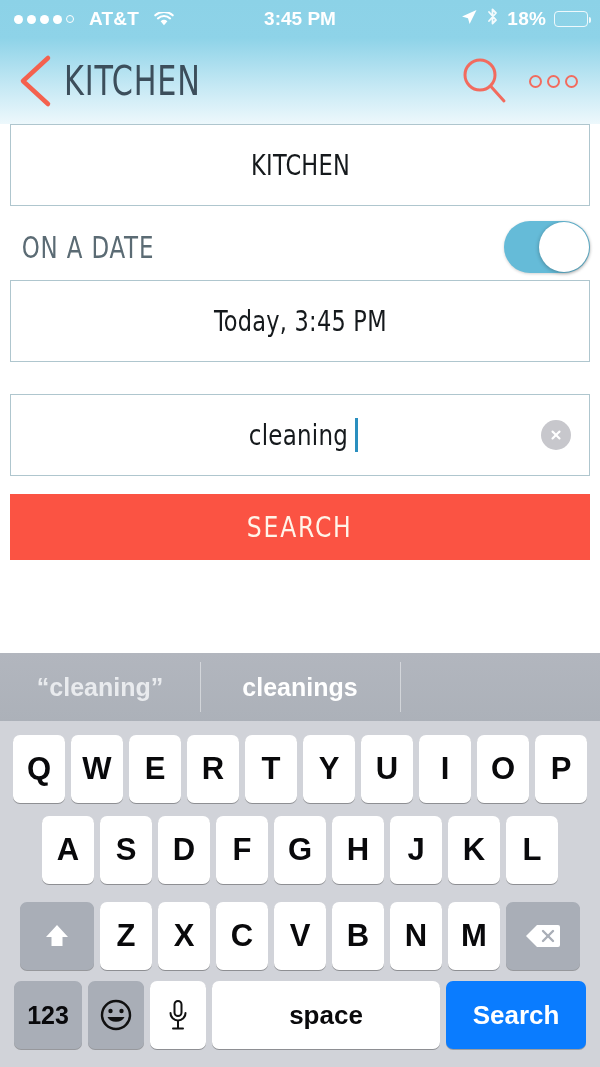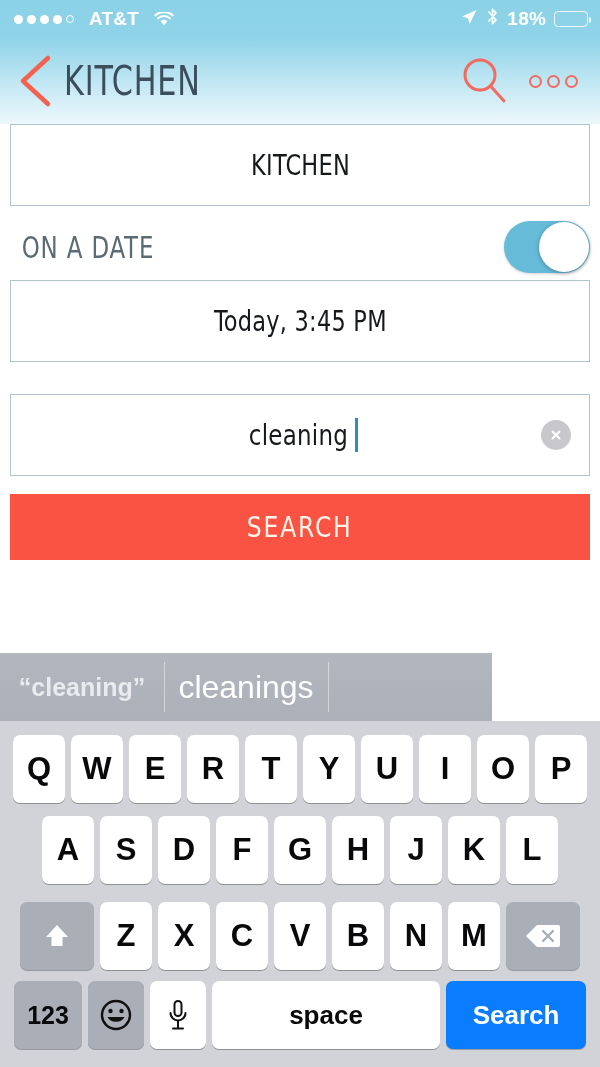--- a/index.html
+++ b/index.html
@@ -112,34 +112,34 @@
     display: flex; align-items: center; justify-content: center;
   }
   .search-btn span {
     color: #FFF4E8; font-size: 29px; letter-spacing: 2px;
     font-family: "Liberation Sans Narrow", "DejaVu Sans Condensed", "Liberation Sans", sans-serif;
     font-weight: 300; transform: scaleX(.9);
   }
 
   
   .predictive {
-    position: absolute; top: 653px; left: 0; width: 492px; height: 68px;
+    position: absolute; top: 653px; left: 0; width: 600px; height: 68px;
     background: linear-gradient(180deg, #B2B6BE 0%, #ACB1B9 100%);
     display: flex;
   }
   .pred-cell {
     flex: 1; display: flex; align-items: center; justify-content: center;
     position: relative;
   }
   .pred-cell + .pred-cell:before {
     content: ""; position: absolute; left: 0; top: 9px; bottom: 9px;
     width: 1px; background: rgba(255,255,255,.45);
   }
   .pred-quoted { color: #E9EBEE; font-size: 25px; font-weight: bold; }
-  .pred-word { color: #FFFFFF; font-size: 32px; font-weight: normal; }
+  .pred-word { color: #FFFFFF; font-size: 25px; font-weight: bold; }
 
   
   .keyboard {
     position: absolute; top: 721px; left: 0; width: 600px; height: 346px;
     background: #D1D3D9;
   }
   .krow { display: flex; align-items: center; justify-content: center; }
   .krow.r1 { height: 86px; padding-top: 10px; gap: 6px; }
   .krow.r2 { height: 86px; gap: 6px; }
   .krow.r3 { height: 86px; gap: 6px; padding: 0 6px; }
@@ -186,20 +186,21 @@
       </div>
       <span class="carrier">AT&amp;T</span>
       <span class="wifi">
         <svg width="20" height="15" viewBox="0 0 20 15">
           <path d="M10 13.2 L6.6 9.3 a5.2 5.2 0 0 1 6.8 0 Z" fill="#fff"></path>
           <path d="M3.9 6.4 a9 9 0 0 1 12.2 0" stroke="#fff" stroke-width="2.1" fill="none" stroke-linecap="round"></path>
           <path d="M1.3 3.3 a13 13 0 0 1 17.4 0" stroke="#fff" stroke-width="2.1" fill="none" stroke-linecap="round"></path>
         </svg>
       </span>
     </div>
+    <div class="sb-center">3:45 PM</div>
     <div class="sb-right">
       <span>
         <svg width="18" height="18" viewBox="0 0 18 18">
           <path d="M16.5 2 L2 8.6 l6 1.6 1.6 5.8 Z" fill="#fff"></path>
         </svg>
       </span>
       <span>
         <svg width="13" height="19" viewBox="0 0 13 19">
           <path d="M3 5 L10 13 L6.5 16.5 V2.5 L10 6 L3 14" stroke="rgba(255,255,255,.9)" stroke-width="1.8" fill="none" stroke-linejoin="round" stroke-linecap="round"></path>
         </svg>

